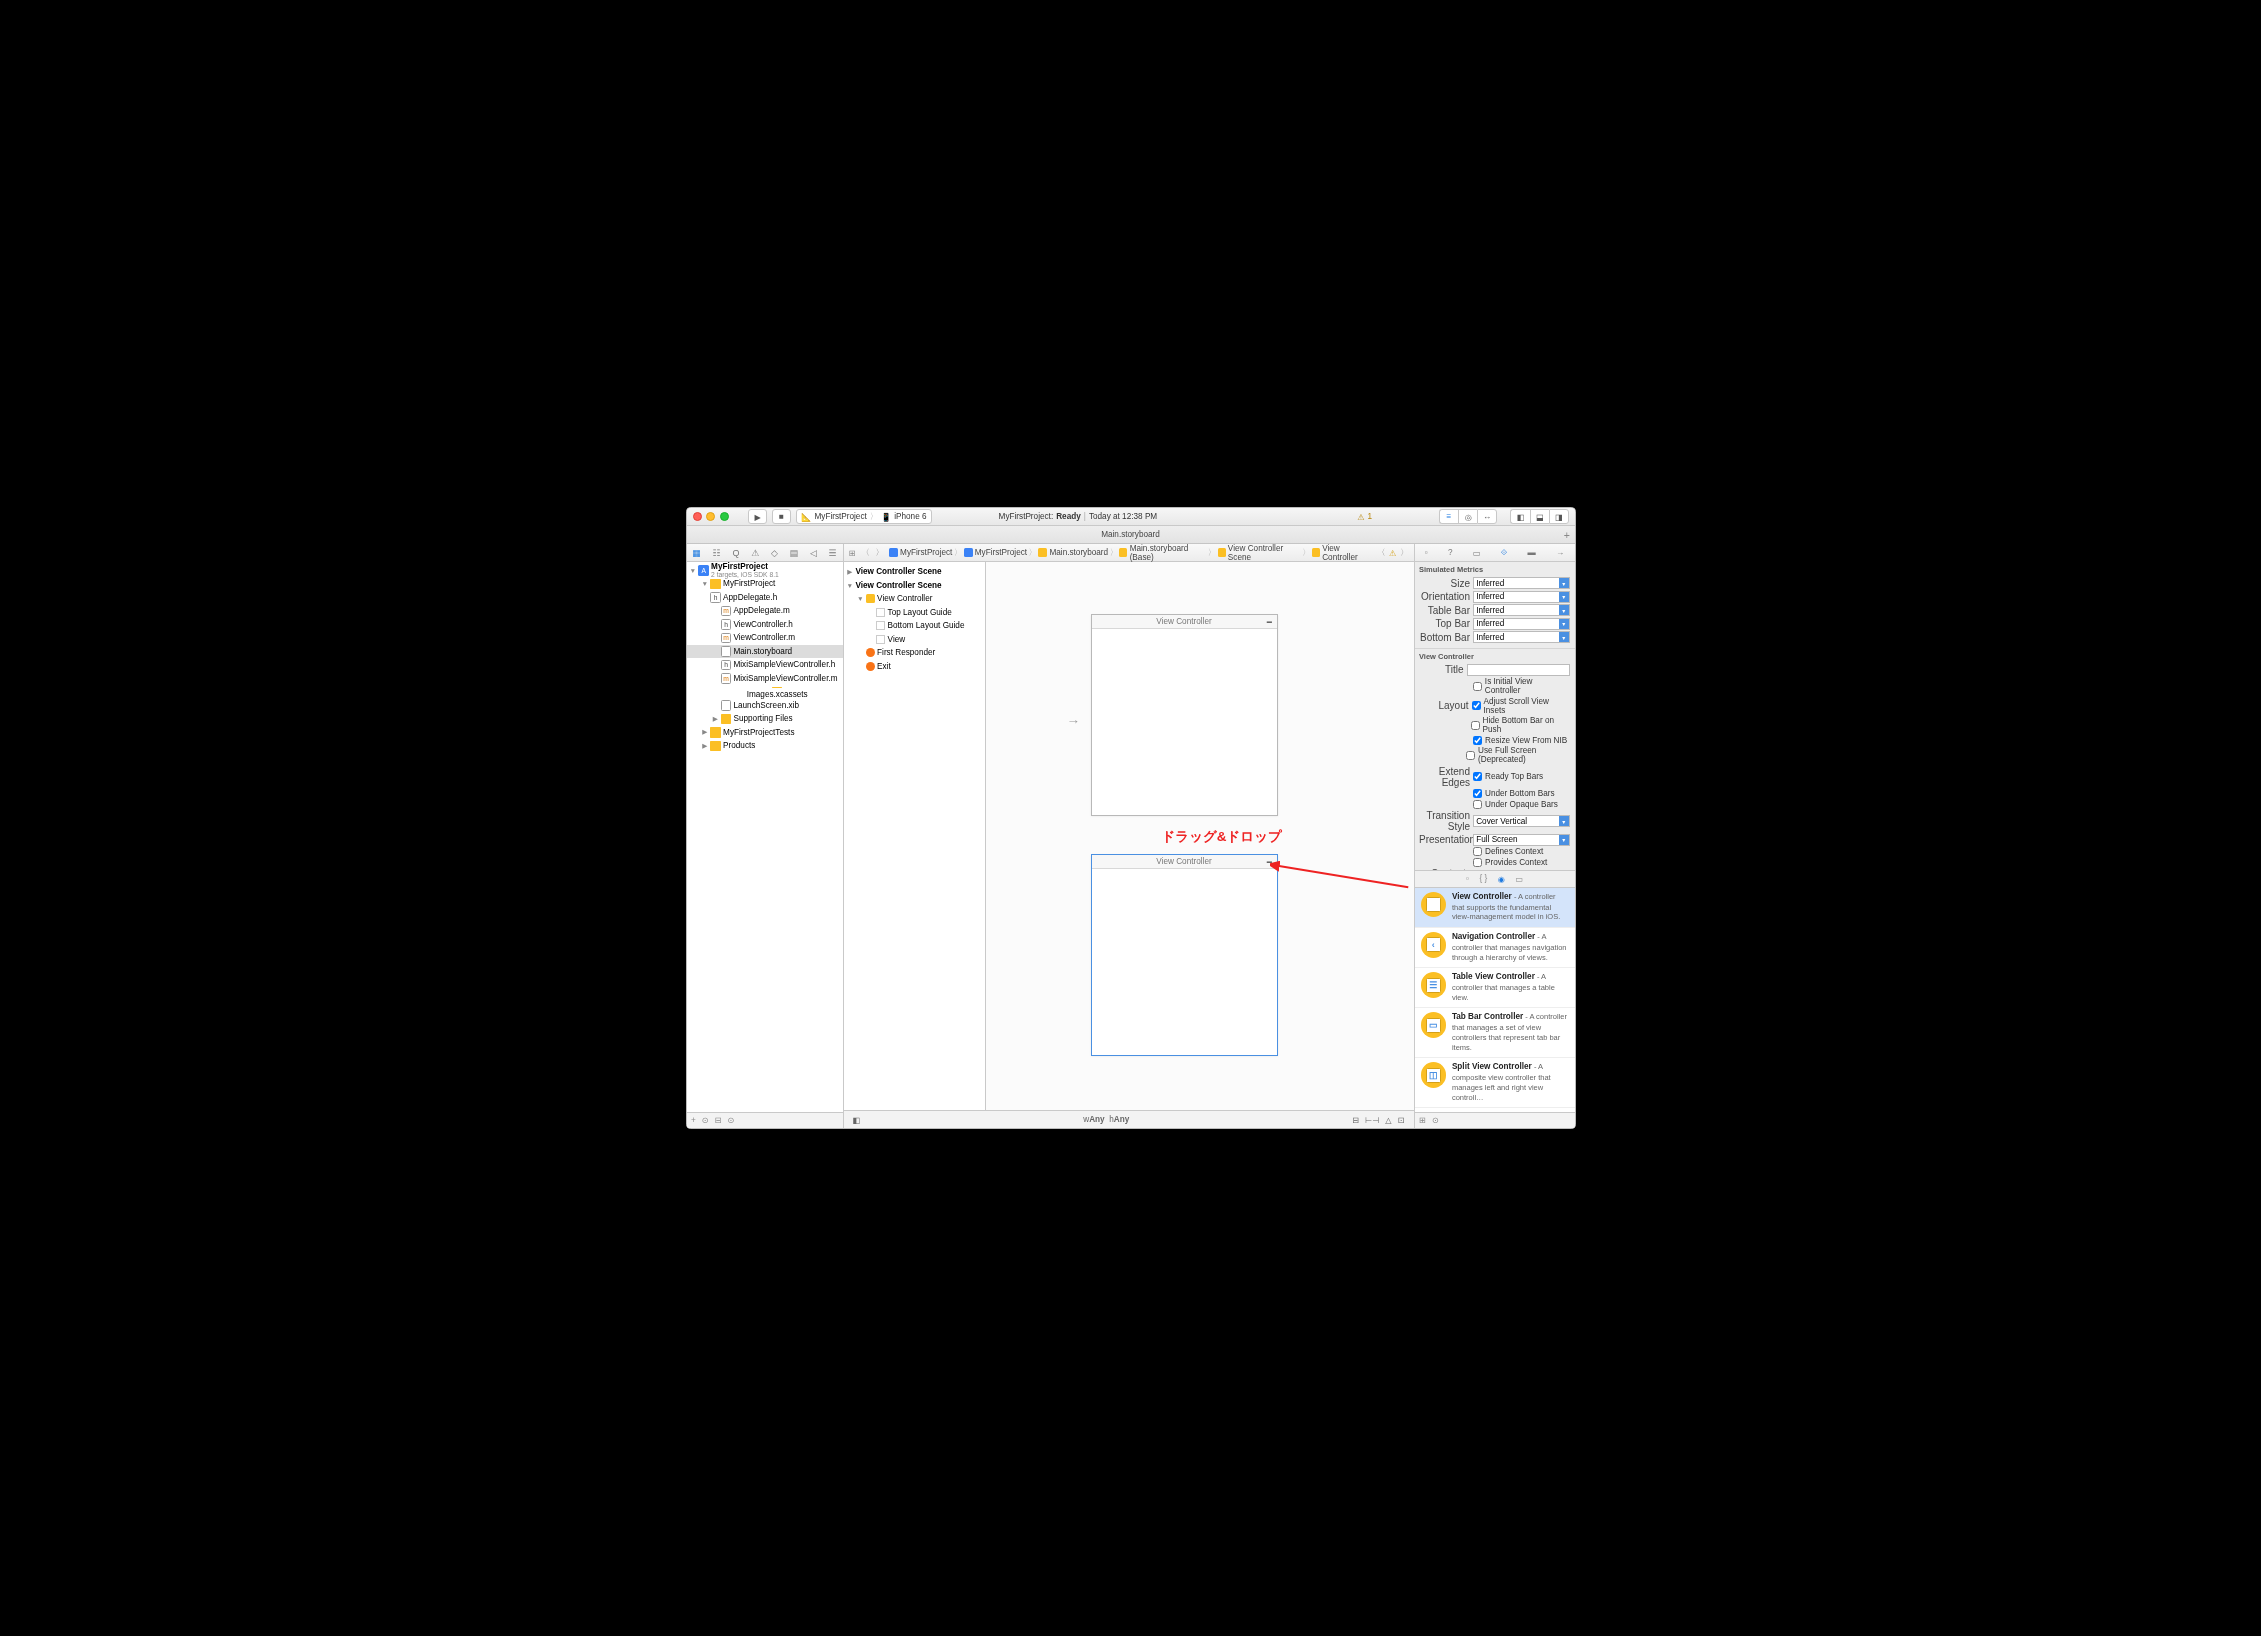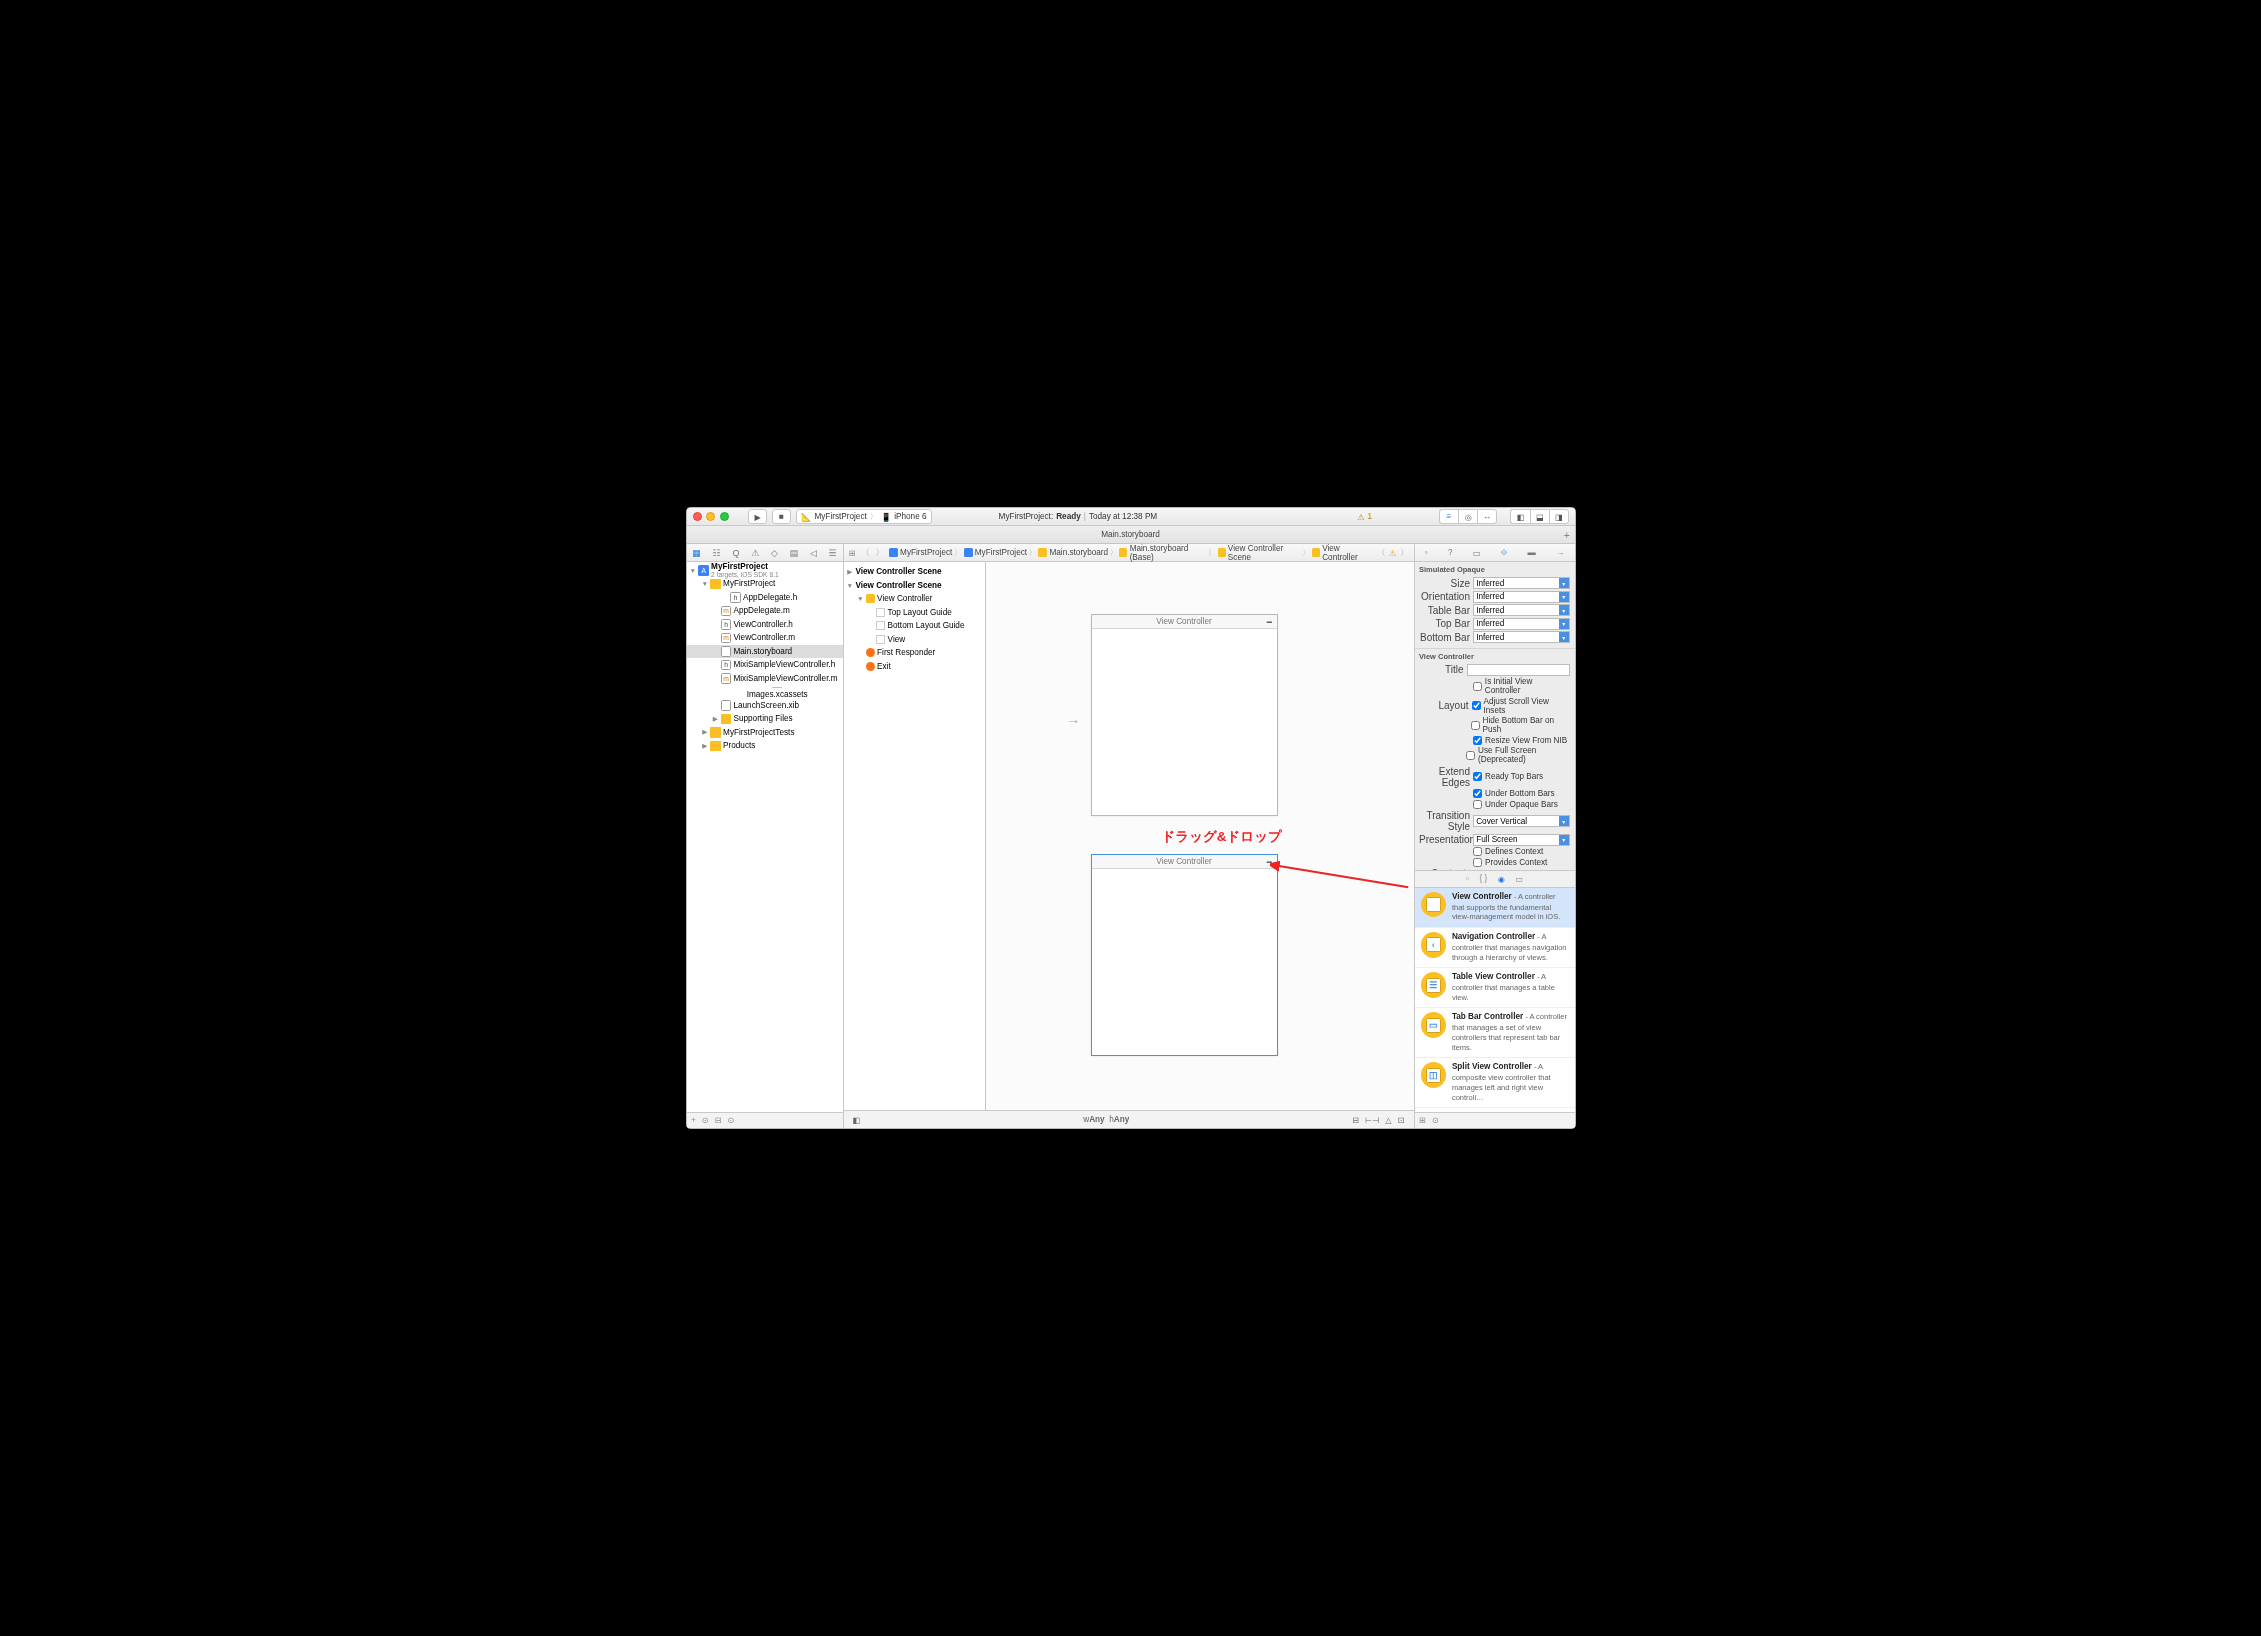--- a/index.html
+++ b/index.html
@@ -146,21 +146,21 @@
      <span class="disc">▼</span>
             <span class="ficon proj">A</span>
      <div><b>MyFirstProject</b><div style="font-size:6.7px;color:#888">2 targets, iOS SDK 8.1</div></div>
     </div>
     <div id="nav-items">
             <div class="trow" style="padding-left: 15px;">
               <span class="disc">▼</span>
               <span class="ficon fold"></span>
               <span>MyFirstProject</span>
             </div>
-            <div class="trow" style="padding-left: 35px;">
+            <div class="trow" style="padding-left: 15px;">
               <span class="disc"></span>
               <span class="ficon h">h</span>
               <span>AppDelegate.h</span>
             </div>
             <div class="trow" style="padding-left: 25.4px;">
               <span class="disc"></span>
               <span class="ficon m">m</span>
               <span>AppDelegate.m</span>
             </div>
             <div class="trow" style="padding-left: 25.4px;">
@@ -345,21 +345,21 @@
    <div class="insptabs">
     <span>▫</span>
     <span>?</span>
     <span>▭</span>
     <span class="on">⟐</span>
     <span>▬</span>
     <span>→</span>
    </div>
    <div class="inspbody">
     <div class="sect">
-      <h4>Simulated Opaque</h4>
+      <h4>Simulated Metrics</h4>
       <div class="prow">
               <div class="plabel">Size</div>
               <div class="psel">
                 <span>Inferred</span>
                 <span class="dd">▾</span>
               </div>
             </div>
       <div class="prow">
               <div class="plabel">Orientation</div>
               <div class="psel">

